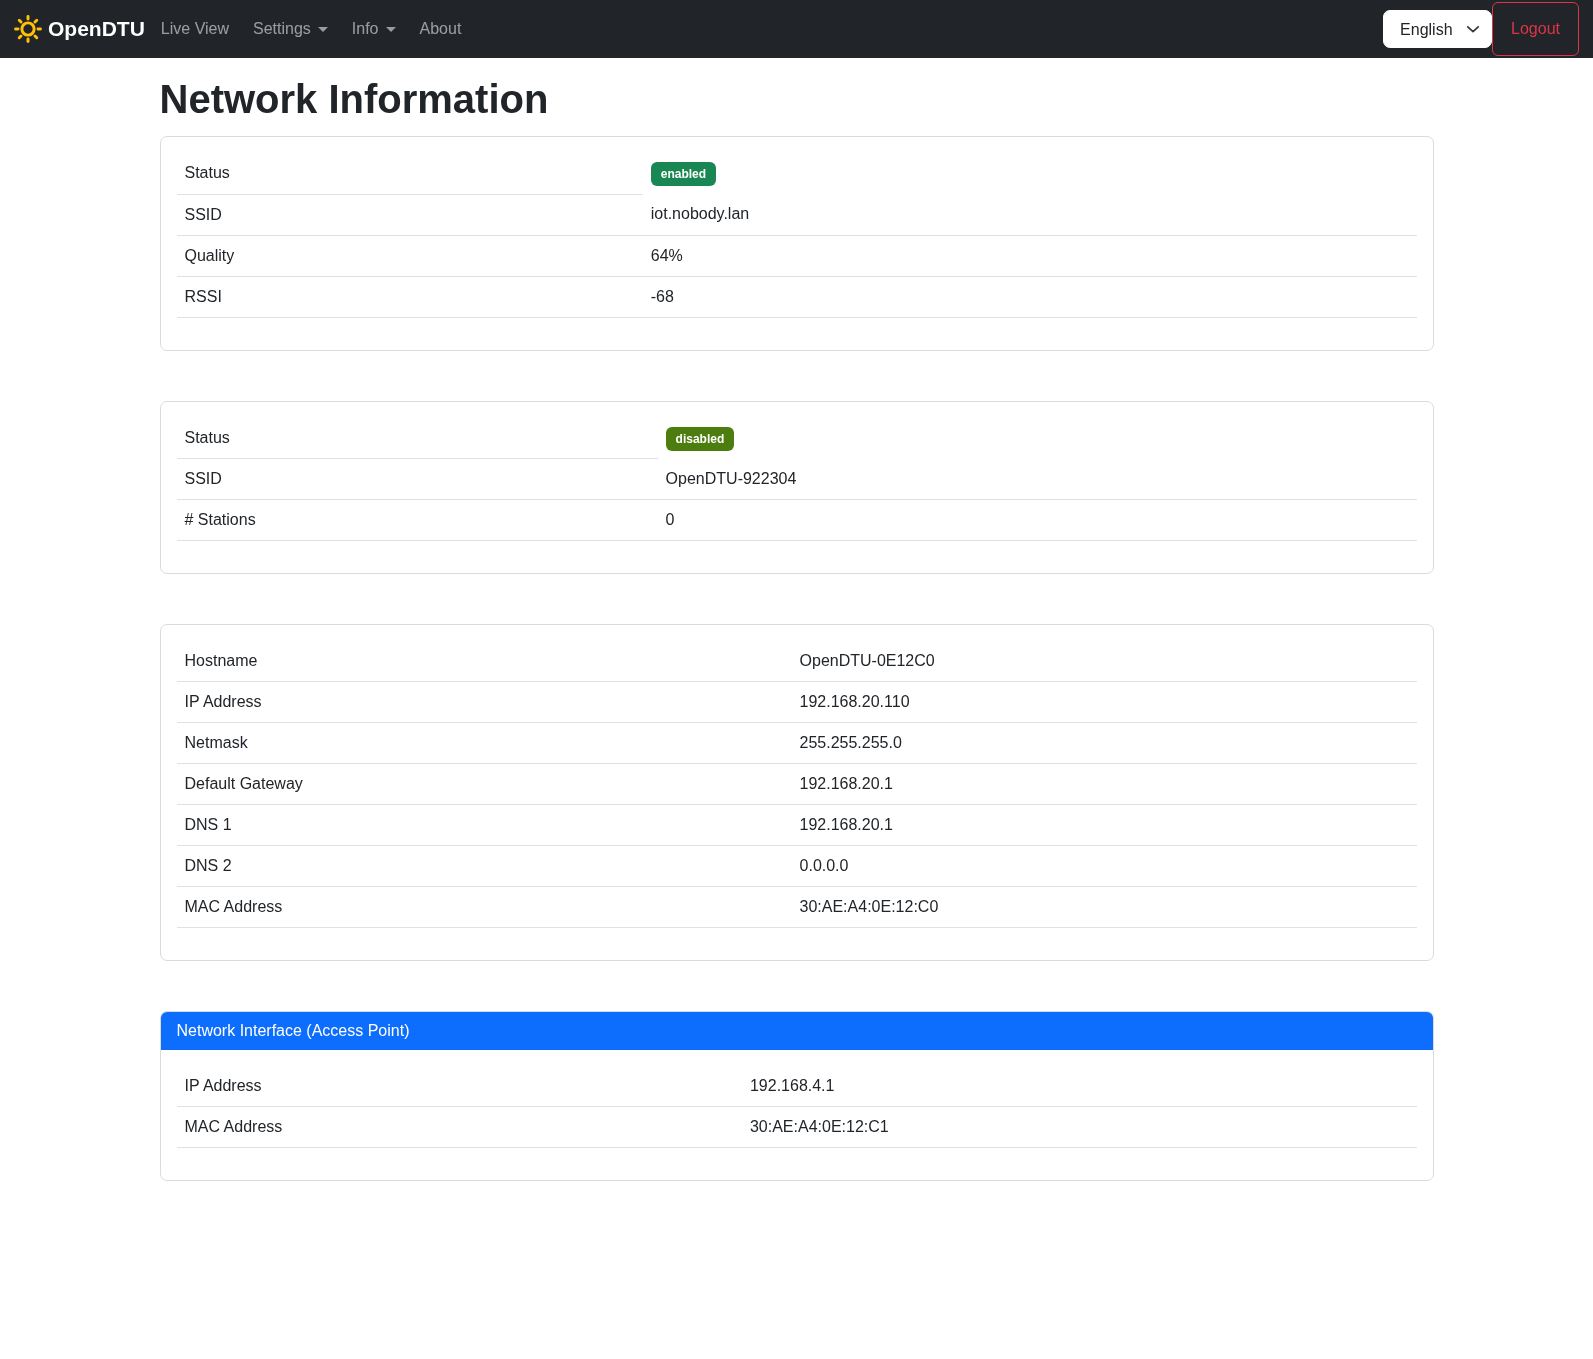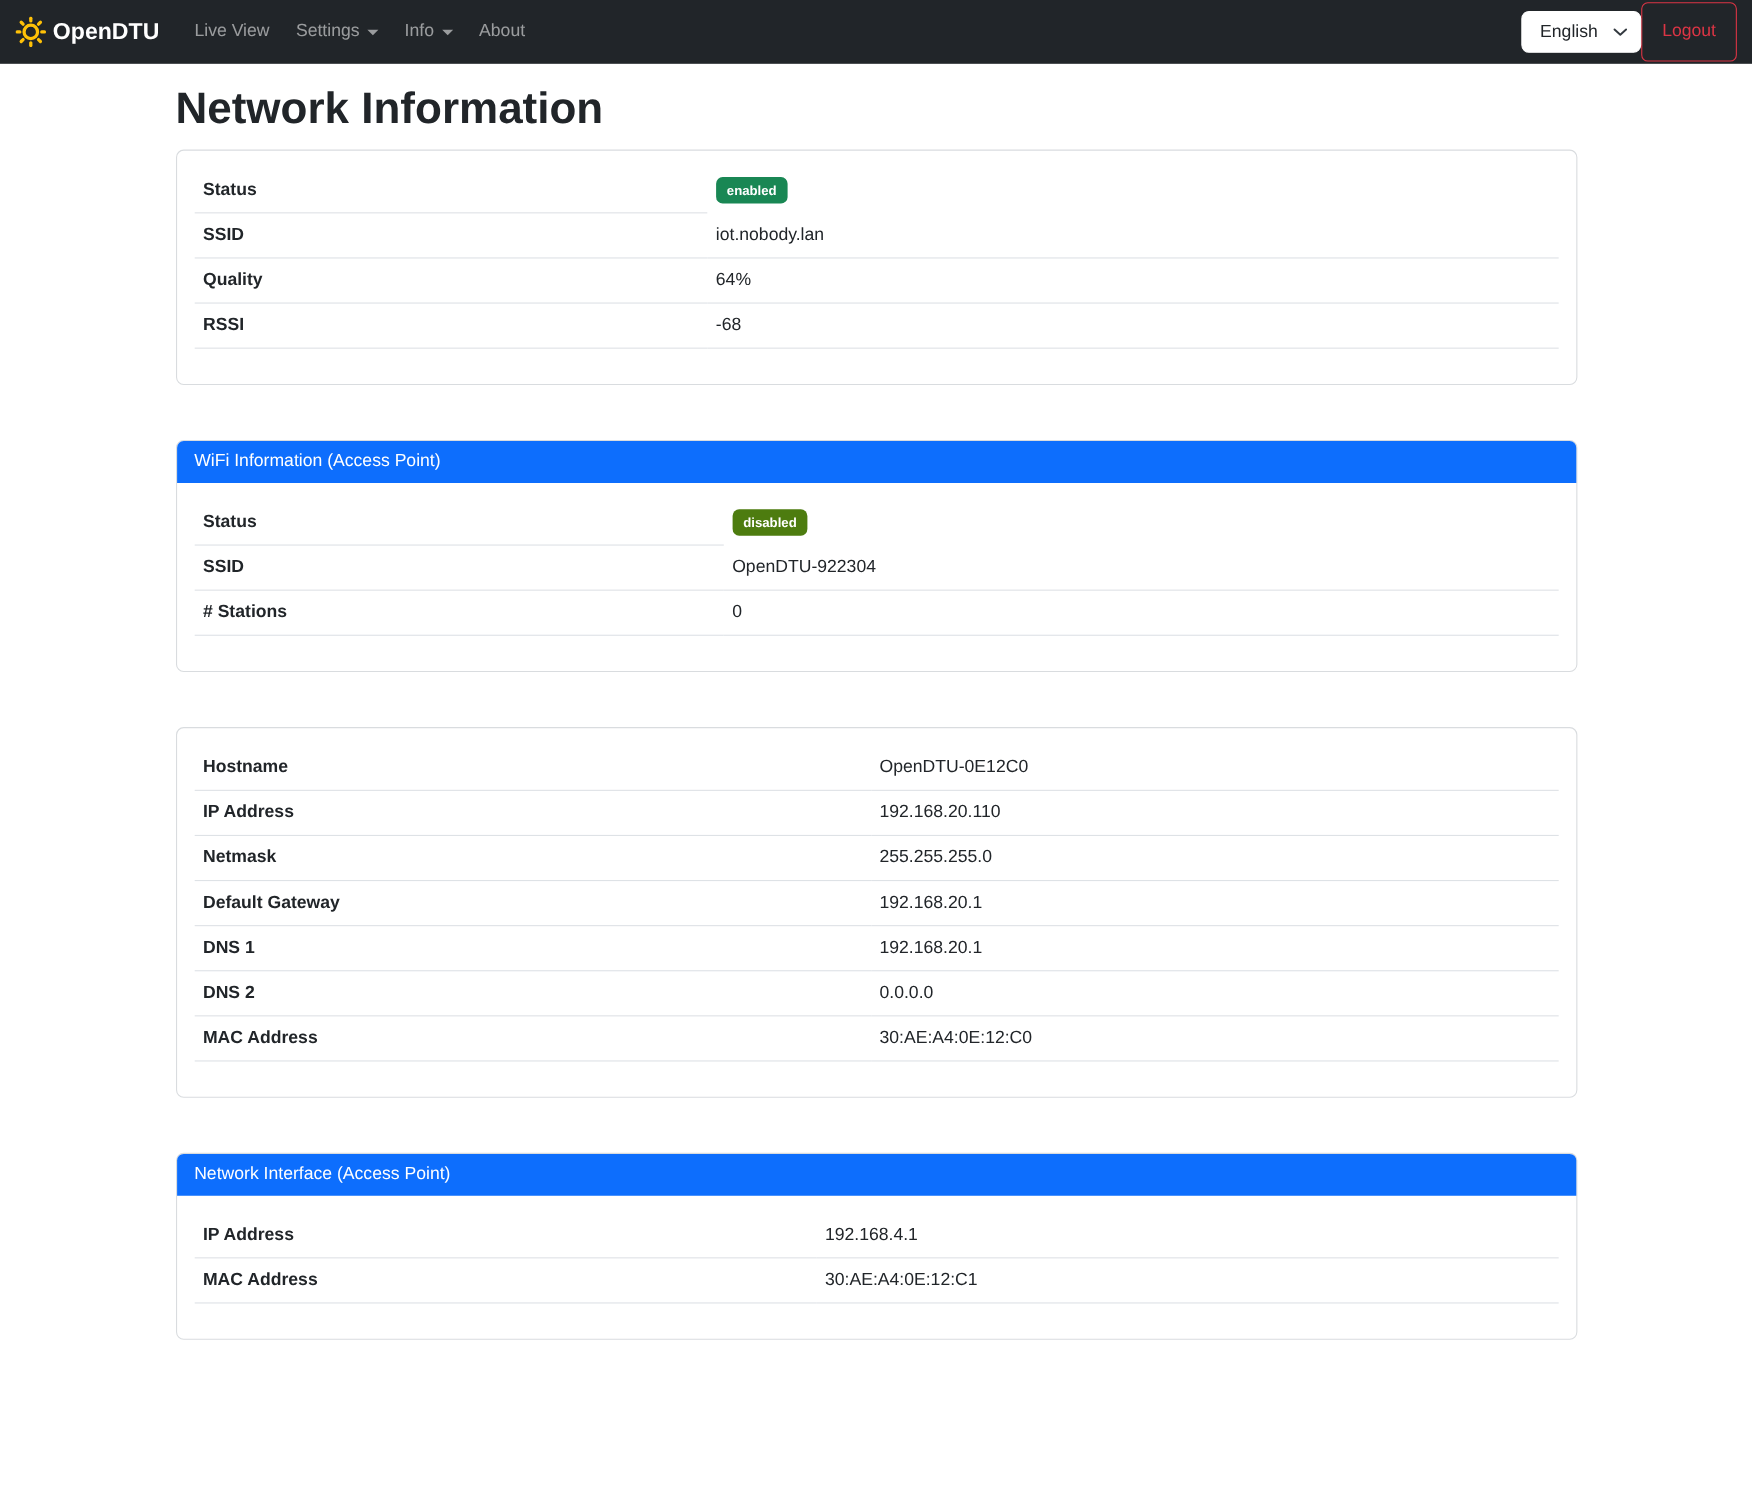--- a/index.html
+++ b/index.html
@@ -22,21 +22,21 @@
     padding: 0 14px;
   }
   .brand {
     display: flex;
     align-items: center;
     gap: 6px;
     color: #ffffff;
     font-size: 21px;
     font-weight: 700;
     text-decoration: none;
-    margin-right: 20px;
+    margin-right: 4px;
     cursor: pointer;
   }
   .nav-links { display: flex; align-items: center; justify-content: flex-end; }
   .nav-link {
     color: rgba(255,255,255,0.55);
     text-decoration: none;
     font-size: 16px;
     padding: 8px 8px;
     margin: 0 4px;
     cursor: pointer;
@@ -127,21 +127,21 @@
     margin-bottom: 16px;
   }
   .info-table th, .info-table td {
     text-align: left;
     font-size: 16px;
     line-height: 24px;
     padding: 8px;
     border-bottom: 1px solid #dee2e6;
     vertical-align: middle;
   }
-  .info-table th { font-weight: 700; color: #212529; }
+  .info-table th { font-weight: 400; color: #212529; }
   .info-table td { font-weight: 400; color: #212529; }
   .info-table td.no-border { border-bottom: none; }
 
   
   table.t1 th { width: 37.6%; }
   table.t2 th { width: 38.8%; }
   table.t3 th { width: 49.6%; }
   table.t4 th { width: 45.6%; }
 
   .badge {
@@ -233,21 +233,20 @@
             <tr>
               <th>RSSI</th>
               <td>-68</td>
             </tr>
           </tbody>
       </table>
     </div>
   </div>
 
   <div class="card">
-    <div class="card-header">WiFi Information (Access Point)</div>
     <div class="card-body">
       <table class="info-table t2">
         <tbody>
             <tr>
               <th>Status</th>
               <td class="no-border"><span class="badge bg-danger">disabled</span></td>
             </tr>
             <tr>
               <th>SSID</th>
               <td>OpenDTU-922304</td>

